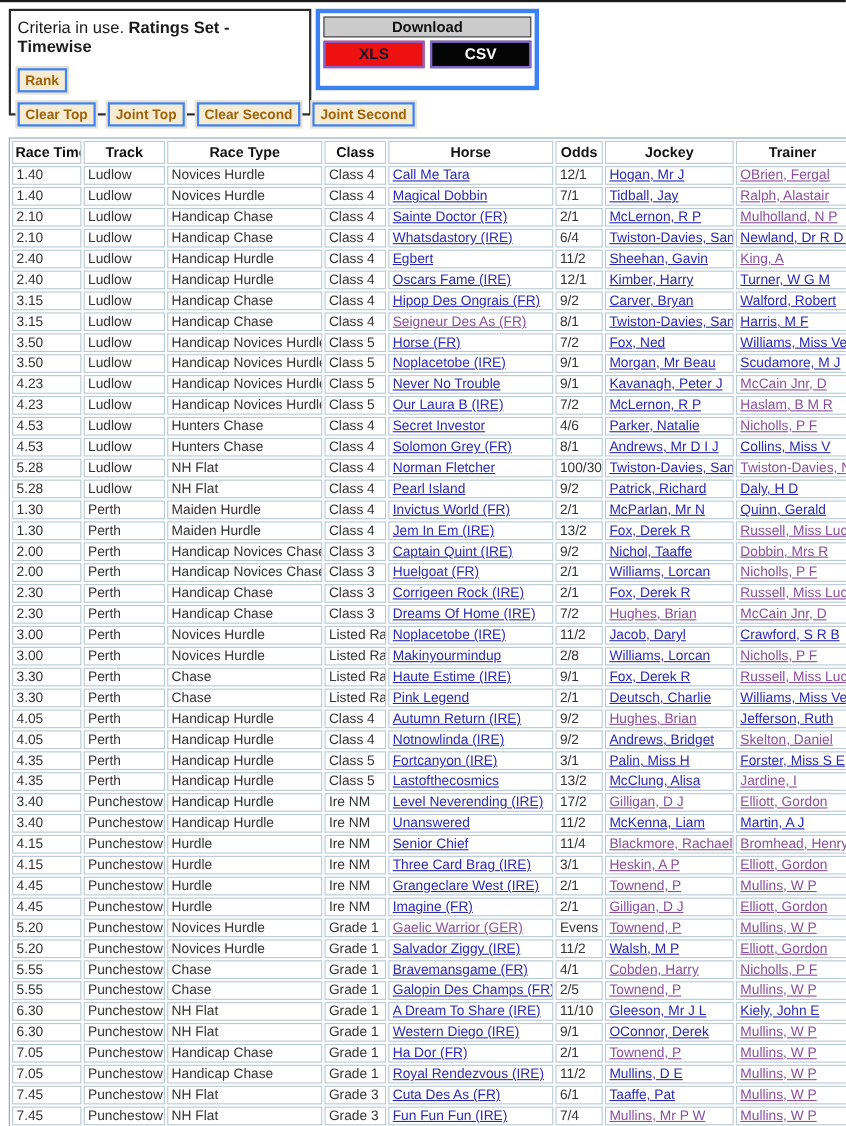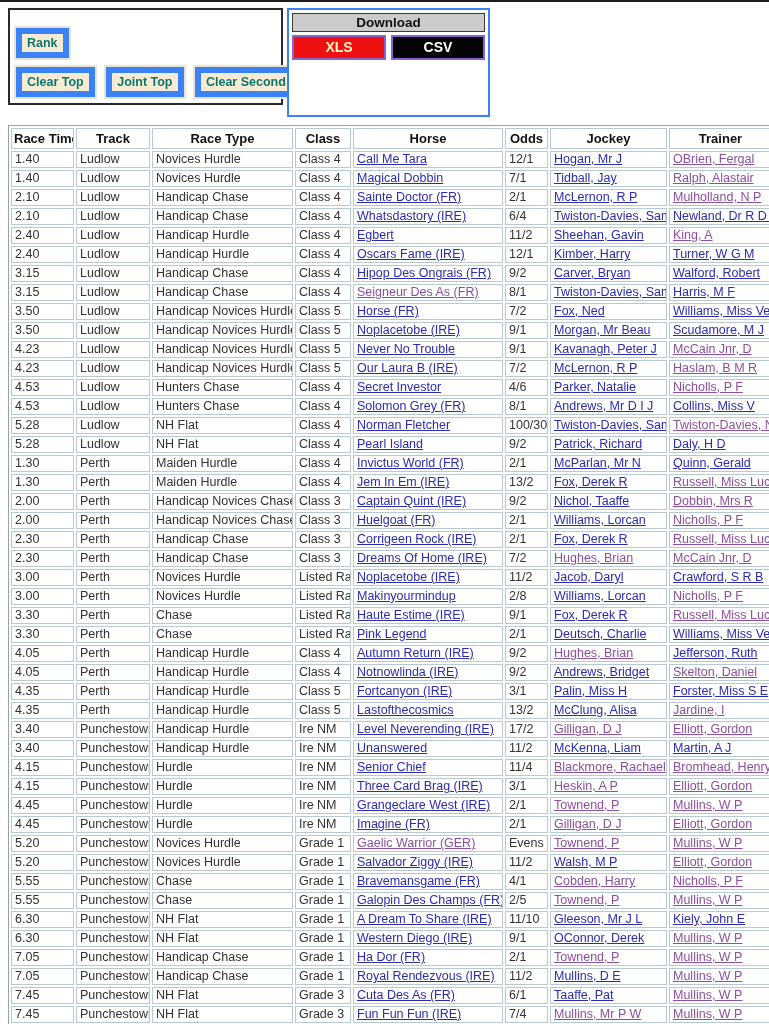--- a/index.html
+++ b/index.html
@@ -5,34 +5,34 @@
   * { box-sizing: border-box; margin: 0; padding: 0; }
   html, body { width: 769px; height: 1024px; background: #fff; overflow: hidden;
     font-family: "Liberation Sans", sans-serif; }
   .top-line { width: 769px; height: 2px; background: #1a1a1a; }
 
   .top-area { position: relative; height: 115px; }
   .criteria-box { position: absolute; left: 8px; top: 6px; width: 275px; height: 97px;
     border: 2px solid #2a2a2a; background: #fff; padding: 7px 6px; }
   .criteria-line { font-size: 15px; color: #1a1a1a; }
   .criteria-line b { font-weight: bold; }
-  .btn { display: inline-block; background: #f5ecd3; border: 6px solid #3b82f6;
-    box-shadow: 0 0 0 2px #e9e2d2; font-weight: bold; font-size: 12.5px; color: #0f766e;
+  .btn { display: inline-block; background: #f5ecd3; border: 2px solid #3b82f6;
+    box-shadow: 0 0 0 2px #e9e2d2; font-weight: bold; font-size: 12.5px; color: #a16207;
     padding: 2px 5px; margin-right: 7px; cursor: pointer; line-height: 14px; }
   .rank-row { margin-top: 11px; }
   .clear-row { margin-top: 9px; white-space: nowrap; }
 
-  .download-box { position: absolute; left: 287px; top: 6px; width: 203px; height: 109px;
-    border: 2px solid #3b82f6; background: #fff; padding: 3px; }
+  .download-box { position: absolute; left: 287px; top: 6px; width: 203px; height: 74px;
+    border: 4px solid #3b82f6; background: #fff; padding: 3px; }
   .download-header { background: #cbcbcb; border: 1px solid #3a3a3a; text-align: center;
     font-weight: bold; font-size: 13.5px; color: #111; padding: 1px 0; }
   .download-buttons { display: flex; gap: 5px; margin-top: 3px; }
   .dl-btn { flex: 1; text-align: center; font-weight: bold; font-size: 14px;
     padding: 2px 0 3px 0; border: 2px solid #8465cf; cursor: pointer; }
-  .dl-xls { background: var(--xls-red, #ee1111); color: #fef9c3; }
+  .dl-xls { background: var(--xls-red, #ee1111); color: #0f172a; }
   .dl-csv { background: var(--csv-black, #050505); color: #fff; }
 
   table.races { margin-left: 8px; margin-top: 8px; width: 751px;
     border-collapse: separate; border-spacing: 2px; border: 1px solid #8fa3b1;
     background: #fff; table-layout: fixed; }
   table.races th { border: 1px solid #b7c9d5; height: 21px; font-size: 13px;
     font-weight: bold; color: #111; text-align: center; padding: 0 2px;
     overflow: hidden; white-space: nowrap; }
   table.races td { border: 1px solid #b7c9d5; height: 17px; font-size: 12.5px;
     line-height: 13px; color: #333; text-align: left; padding: 0 3px;
@@ -44,20 +44,24 @@
   col.c-class { width: 56px; } col.c-horse { width: 150px; } col.c-odds { width: 43px; }
   col.c-jockey { width: 117px; } col.c-trainer { width: 103px; }
 </style>
 </head>
 <body>
 
 <div class="top-line"></div>
 
 <div class="top-area">
   <div class="criteria-box">
+    <div class="criteria-line">
+      <span>Criteria in use.</span>
+      <b>Ratings Set - Timewise</b>
+    </div>
     <div class="rank-row">
       <span class="btn">Rank</span>
     </div>
     <div class="clear-row">
       <span class="btn">Clear Top</span>
       <span class="btn">Joint Top</span>
       <span class="btn">Clear Second</span>
       <span class="btn">Joint Second</span>
     </div>
   </div>

